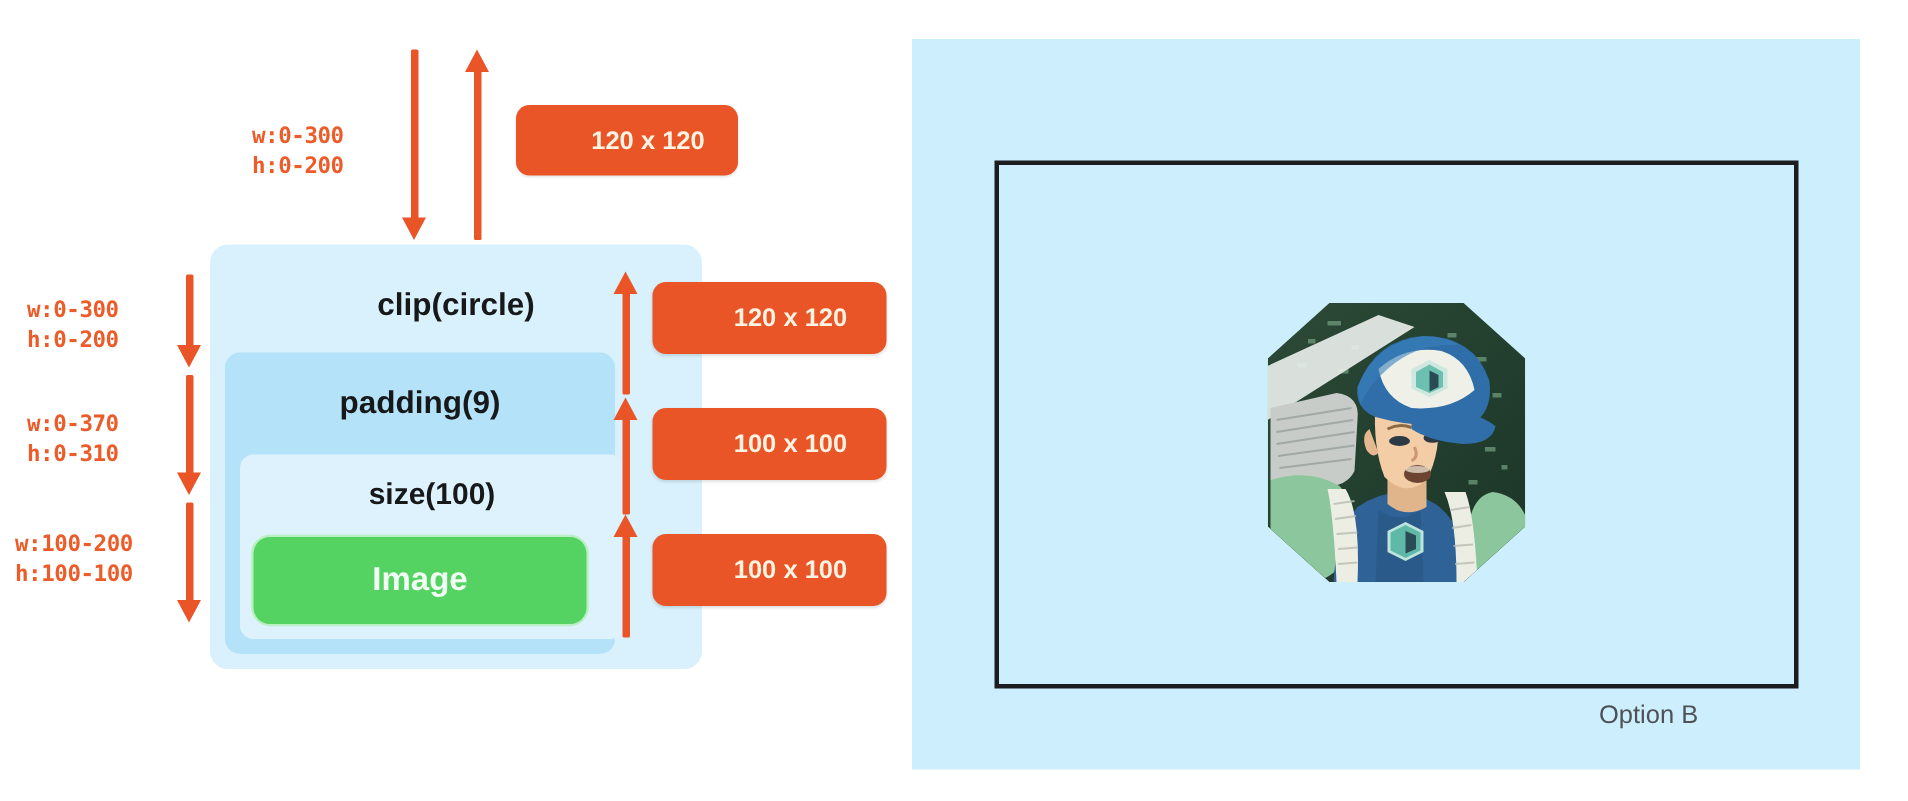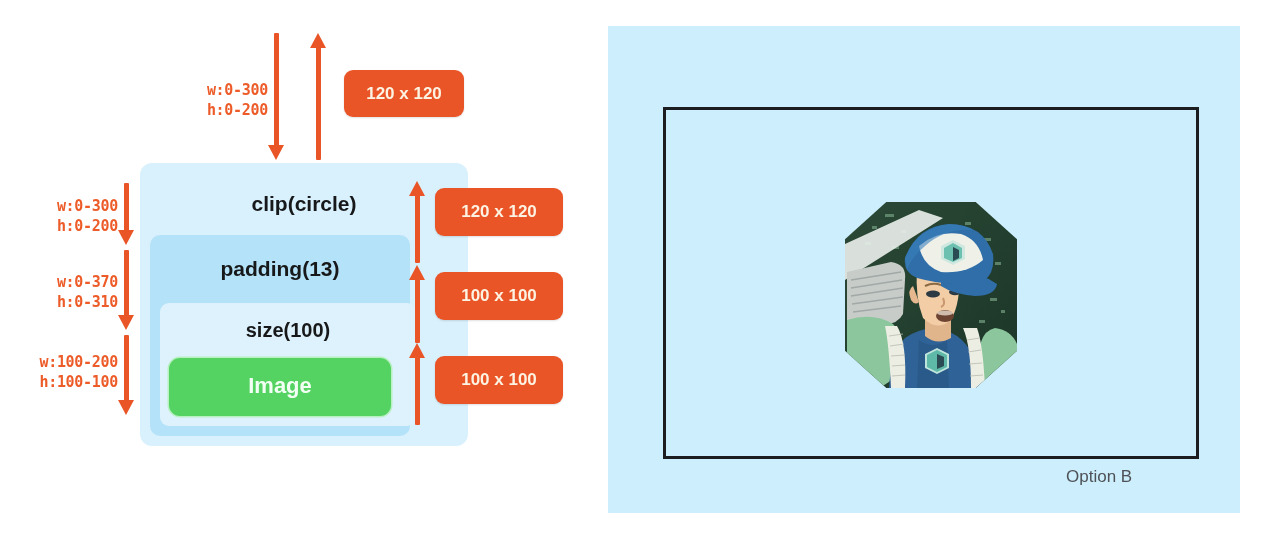--- a/index.html
+++ b/index.html
@@ -17,34 +17,35 @@
 
   
   .cons{
     color:#ec5b28;
     font-family:"DejaVu Sans Mono", monospace;
     font-weight:bold;
     font-size:15px;
     line-height:20px;
     letter-spacing:-0.3px;
     white-space:nowrap;
-    text-align:right;
+    text-align:left;
   }
 
   
   .badge{
     background:#ea5528;
     border-radius:9px;
     color:#fdf3e2;
     font-family:"Liberation Sans", sans-serif;
     font-weight:bold;
     font-size:17px;
     display:flex;align-items:center;justify-content:center;
     box-shadow:0 1px 2px rgba(0,0,0,.12);
     white-space:nowrap;
+    padding-left:28px;
   }
 
   
   .arrow{position:absolute;width:9px;}
   .arrow .shaft{
     position:absolute;left:2px;width:5px;background:#ea5528;border-radius:1px;
   }
   .arrow .head{
     position:absolute;left:-4px;width:0;height:0;
     border-left:8.5px solid transparent;border-right:8.5px solid transparent;
@@ -134,21 +135,21 @@
     <div class="shaft"></div>
       <div class="head"></div>
   </div>
 
   <div class="badge abs" style="left:344px;top:70px;width:120px;height:47px;">120 x 120</div>
 
   <div class="box-outer" style="left:140px;top:163px;width:328px;height:283px;">
     <div class="box-label" style="top:29px;font-size:21px;">clip(circle)</div>
 
     <div class="box-pad" style="left:10px;top:72px;width:260px;height:201px;">
-      <div class="box-label" style="top:22px;font-size:21px;">padding(13)</div>
+      <div class="box-label" style="top:22px;font-size:21px;">padding(9)</div>
 
       <div class="box-size" style="left:10px;top:68px;width:240px;height:123px;">
         <div class="box-label" style="top:16px;font-size:20px;">size(100)</div>
 
         <div class="box-img" style="left:9px;top:55px;width:222px;height:58px;">
           <div class="box-label img" style="top:15px;font-size:22px;">Image</div>
         </div>
       </div>
     </div>
   </div>

